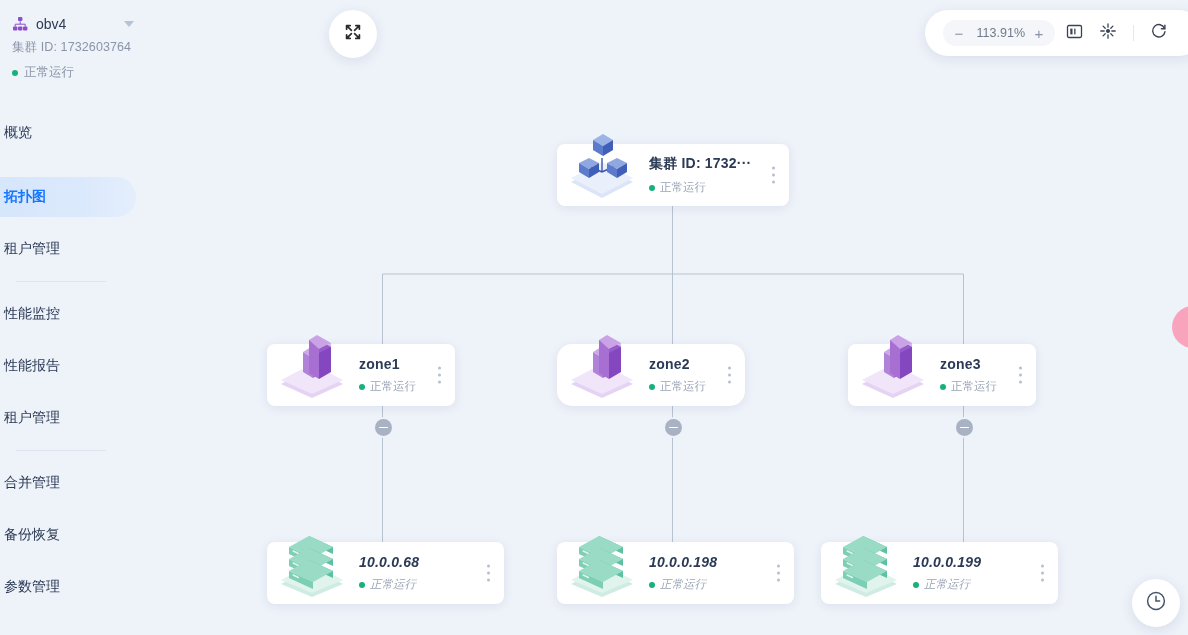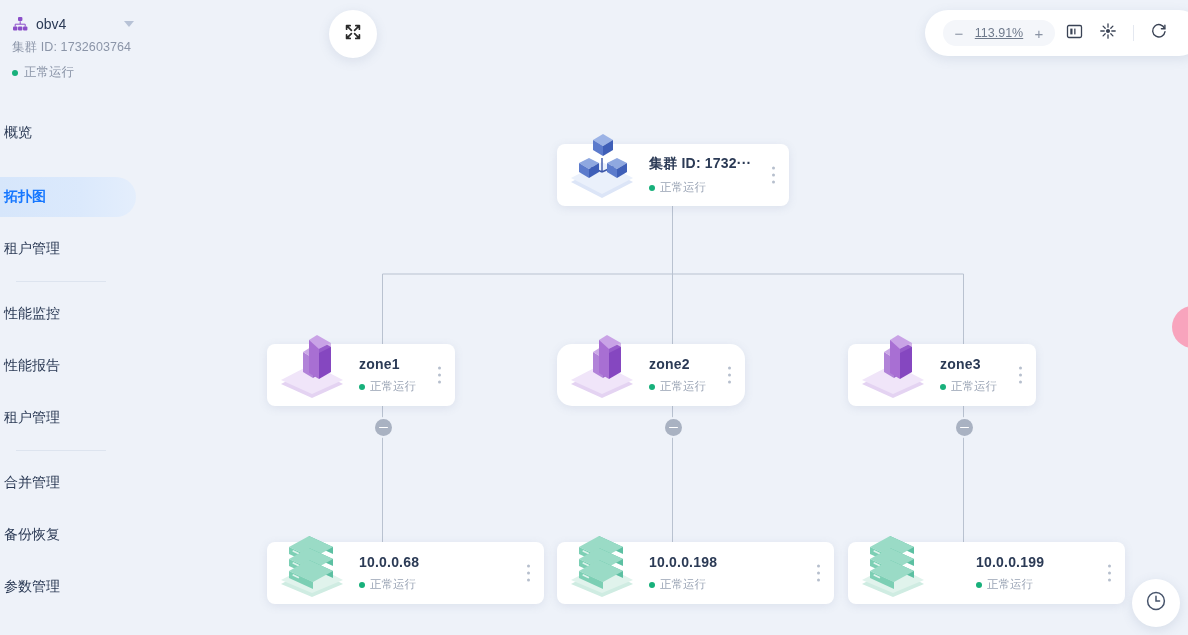--- a/index.html
+++ b/index.html
@@ -110,21 +110,21 @@
     position: absolute; right: 14px; top: 50%;
     transform: translateY(-50%);
     width: 3px; height: 17px;
     display: flex; flex-direction: column; justify-content: space-between;
     align-items: center;
   }
   .kebab i { display:block; width: 3px; height: 3px; border-radius: 50%; background: #b6bfcd; }
 
   .node.root   { width: 232px; height: 62px; }
   .node.zone   { width: 188px; height: 62px; }
-  .node.server { width: 277px; height: 62px; }
+  .node.server { width: 237px; height: 62px; font-style: italic; }
 
   
   .toggle {
     position: absolute;
     width: 17px; height: 17px; border-radius: 50%;
     background: #a9b2c2;
     display: flex; align-items: center; justify-content: center;
     z-index: 5;
     box-shadow: 0 0 0 2px #eef2f9;
   }
@@ -154,21 +154,21 @@
     display: flex; align-items: center;
     background: #f4f6fa; border-radius: 14px;
     height: 26px; padding: 0 8px; gap: 6px;
   }
   .zoom-btn {
     width: 16px; height: 16px;
     display:flex; align-items:center; justify-content:center;
     color: #8a93a4; font-size: 15px; line-height: 1;
   }
   .zoom-value {
-    font-size: 12.5px; color: #6f7a8c; min-width: 52px; text-align: center; text-decoration: underline;
+    font-size: 12.5px; color: #6f7a8c; min-width: 52px; text-align: right;
   }
   .tb-icon {
     width: 30px; height: 30px;
     display: flex; align-items: center; justify-content: center;
   }
   .tb-divider { width:1px; height:16px; background:#e4e8f0; margin: 0 6px; }
 
   .history-btn {
     position: absolute; right: 8px; bottom: 8px;
     width: 48px; height: 48px; border-radius: 50%;
@@ -430,21 +430,21 @@
               <span class="dot green"></span>
               <span>正常运行</span>
             </div>
           </div>
           <span class="kebab">
             <i></i>
             <i></i>
             <i></i>
           </span>
         </div>
-        <div class="node server" style="left: 703px; top: 542px; padding-left: 36px;">
+        <div class="node server" style="left: 676px; top: 542px;">
           <span class="node-icon"><svg width="78" height="72" viewBox="0 0 78 72">
               <path d="M39 42 L70 58 L39 71 L8 58 Z" fill="#cfece2"></path>
               <path d="M39 38 L70 54 L39 67 L8 54 Z" fill="#e0f3ec"></path>
               <path d="M36 10 L60 21 L60 28 L36 17 Z" fill="#5cc0a2"></path>
               <path d="M16 21 L36 10 L60 21 L40 32 Z" fill="#9adbc6"></path>
               <path d="M16 21 L40 32 L40 39 L16 28 Z" fill="#7ccfb4"></path>
               <rect x="20" y="24" width="7" height="1.6" fill="#ffffff" opacity=".75" transform="rotate(26 20 24)"></rect>
               <path d="M36 22 L60 33 L60 40 L36 29 Z" fill="#5cc0a2"></path>
               <path d="M16 33 L36 22 L60 33 L40 44 Z" fill="#9adbc6"></path>
               <path d="M16 33 L40 44 L40 51 L16 40 Z" fill="#7ccfb4"></path>

